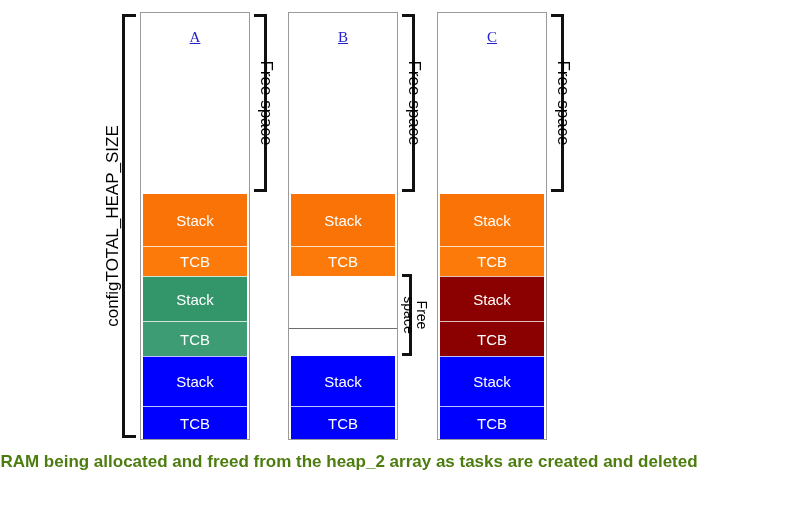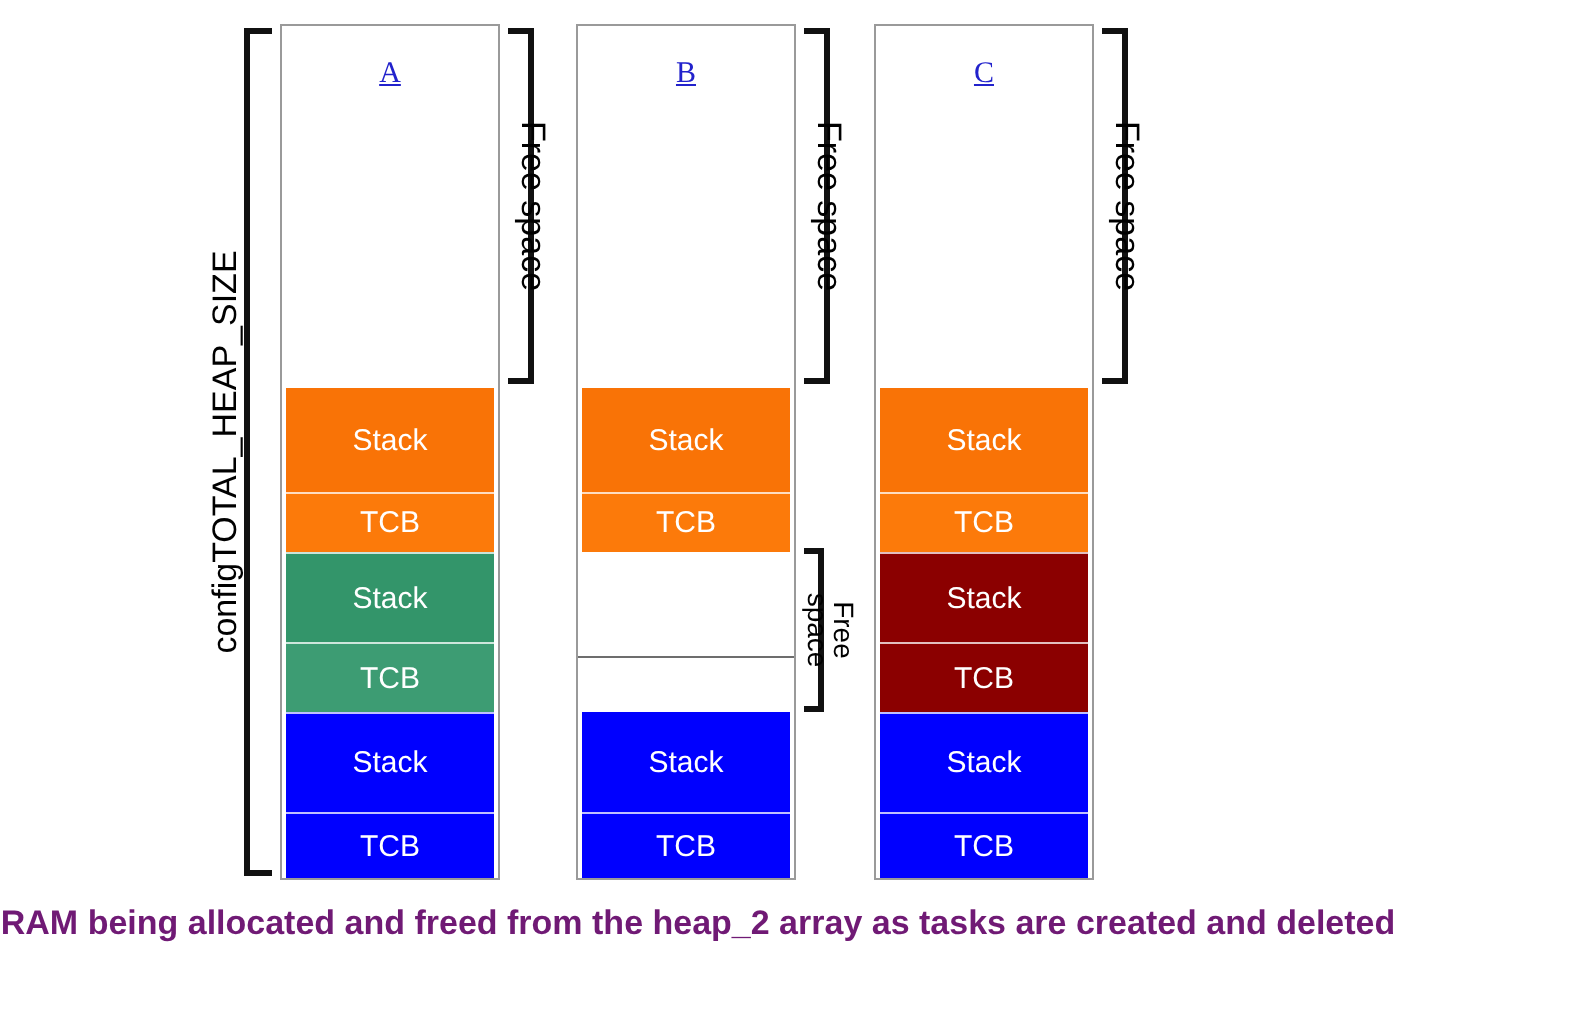--- a/index.html
+++ b/index.html
@@ -110,21 +110,21 @@
 
   
   #caption {
     position: absolute;
     left: 0;
     top: 450px;
     width: 698px;
     text-align: center;
     font-size: 17px;
     font-weight: bold;
-    color: #701a75;
+    color: #4d7c0f;
     line-height: 23px;
   }
 </style>
 </head>
 <body>
 
 <div id="diagram">
 
   <div class="bracket right-facing" style="left:122px; top:14px; width:14px; height:424px;"></div>
 

